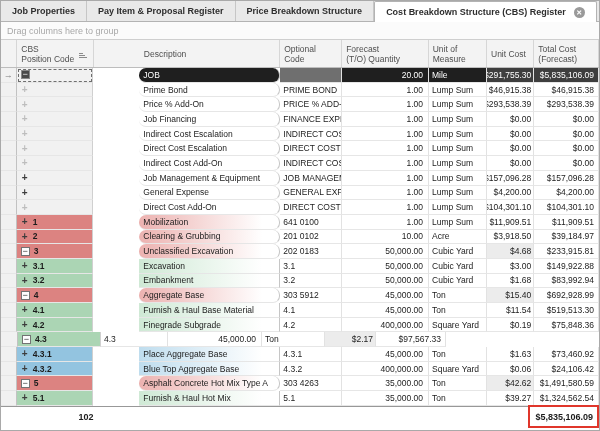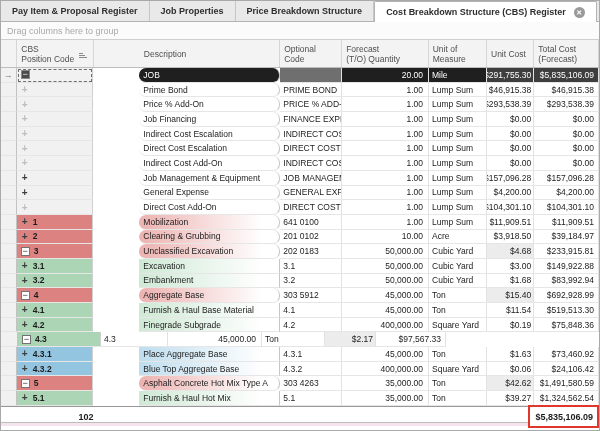--- a/index.html
+++ b/index.html
@@ -85,45 +85,45 @@
   .row.t-job .cell.c1 { outline:1px dashed #6e6e6e; outline-offset:-2px; }
   .row.t-red .cell.c1 { background:var(--red-row); }
   .row.t-red .cell.c2 { background:linear-gradient(90deg, var(--red-fade) 0%, #ffffff 88%); }
   .row.t-green .cell.c1 { background:var(--green-row); }
   .row.t-green .cell.c2 { background:linear-gradient(90deg, var(--green-fade) 0%, #ffffff 88%); }
   .row.t-blue .cell.c1 { background:var(--blue-row); }
   .row.t-blue .cell.c2 { background:linear-gradient(90deg, var(--blue-fade) 0%, #ffffff 88%); }
   .cell.c6.shaded { background:#ececec; }
   
   .grid-footer {
-    height:16px; border-top:1px solid #989898; background:#fff; position:relative;padding-left:22px;
+    height:24px; border-top:1px solid #989898; background:#fff; position:relative;padding-left:22px;
   }
   .footer-count {
     position:absolute; left:55px; width:60px; top:0; height:20px;
     display:flex; align-items:center; justify-content:center;
     font-size:9px; font-weight:bold; color:#1c1c1c;
   }
   .footer-total-box {
     position:absolute; right:0; top:-2px; width:71px; height:23px;
     border:2px solid var(--accent-red); background:#fff; z-index:2;
     display:flex; align-items:center; justify-content:flex-end; padding-right:4px;
     font-size:9px; font-weight:bold; color:#1c1c1c;
   }
   .bottom-strip { height:4px; background:#f5e4ee; border-top:1px solid #bdbdbd; }
 </style>
 </head>
 <body>
 
 <div class="app">
   <div class="tab-strip" id="tab-strip">
       <div class="tab">
+        <span>Job Properties</span>
+      </div>
+      <div class="tab">
         <span>Pay Item &amp; Proposal Register</span>
-      </div>
-      <div class="tab">
-        <span>Job Properties</span>
       </div>
       <div class="tab">
         <span>Price Breakdown Structure</span>
       </div>
       <div class="tab active">
         <span>Cost Breakdown Structure (CBS) Register</span>
         <span class="tab-close">✕</span>
       </div>
     </div>
   <div class="group-bar">

